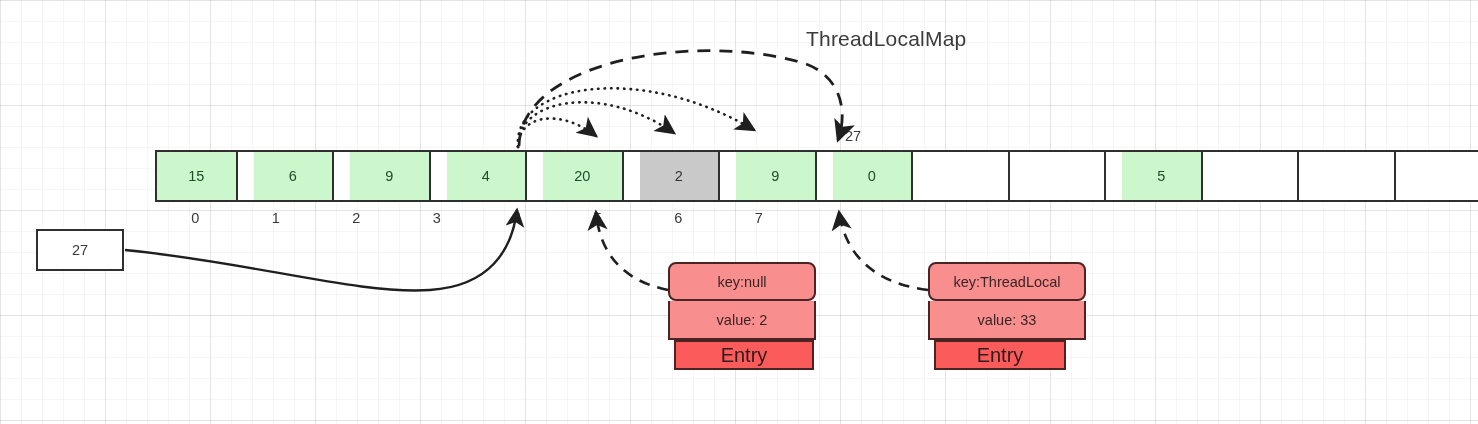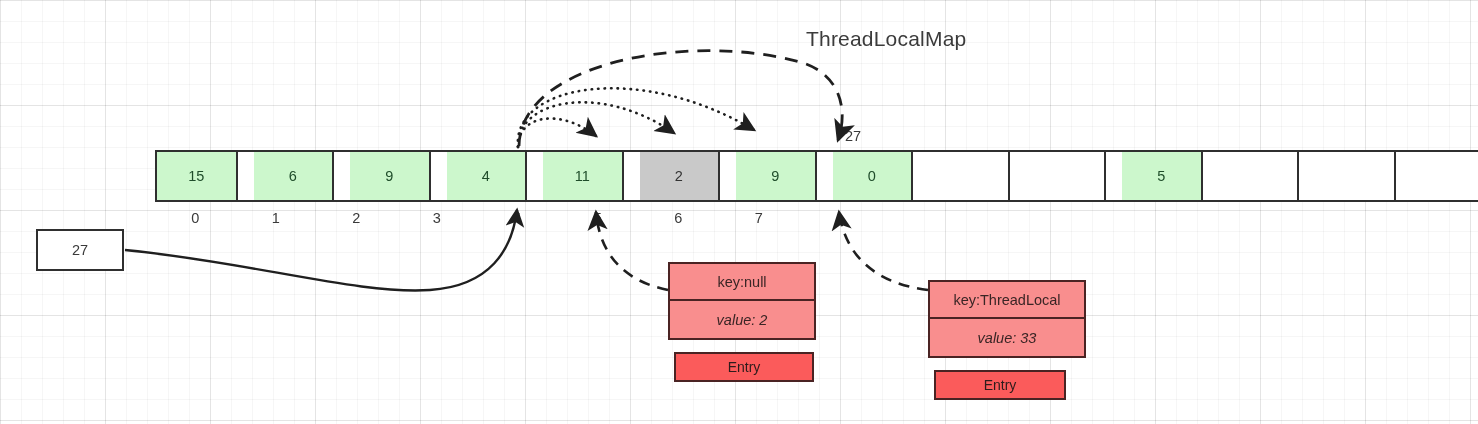--- a/index.html
+++ b/index.html
@@ -104,58 +104,58 @@
   .entry .row {
     border: 2px solid #4a2323;
     box-sizing: border-box;
     background: #f98e8e;
     display: flex;
     align-items: center;
     justify-content: center;
     font-size: 14.5px;
     color: #3a2525;
   }
-  .entry .row.key { height: 39px; border-bottom-width: 2px; }
-  .entry .row.value { height: 39px; border-top: none; font-style: italic; }
+  .entry .row.key { height: 39px; border-bottom-width: 2px; border-radius: 8px; }
+  .entry .row.value { height: 39px; border-top: none; }
   .entry .tag {
     border: 2px solid #4a2323;
     box-sizing: border-box;
     background: #fb5b5b;
     height: 30px;
     display: flex;
     align-items: center;
     justify-content: center;
-    font-size: 14px;
+    font-size: 20px;
     color: #2e1c1c;
-    margin: 12px auto;
+    margin: 0 auto;
   }
   #entry-null { left: 668px; top: 262px; width: 148px; }
   #entry-null .tag { width: 140px; margin-left: 6px; }
-  #entry-tl { left: 928px; top: 280px; width: 158px; }
+  #entry-tl { left: 928px; top: 262px; width: 158px; }
   #entry-tl .tag { width: 132px; margin-left: 6px; }
 </style>
 </head>
 <body>
 
 <div id="canvas">
 
   <div class="title">ThreadLocalMap</div>
 
   <div class="lbl27">27</div>
 
   <div class="valbox">
     <span>27</span>
   </div>
 
   <div class="array" id="array">
       <div class="cell filled">15</div>
       <div class="cell filled">6</div>
       <div class="cell filled">9</div>
       <div class="cell filled">4</div>
-      <div class="cell filled">11</div>
+      <div class="cell filled">20</div>
       <div class="cell gray">2</div>
       <div class="cell filled">9</div>
       <div class="cell filled">0</div>
       <div class="cell empty"></div>
       <div class="cell empty"></div>
       <div class="cell filled">5</div>
       <div class="cell empty"></div>
       <div class="cell empty"></div>
       <div class="cell empty"></div>
       <div class="cell filled">1</div>

